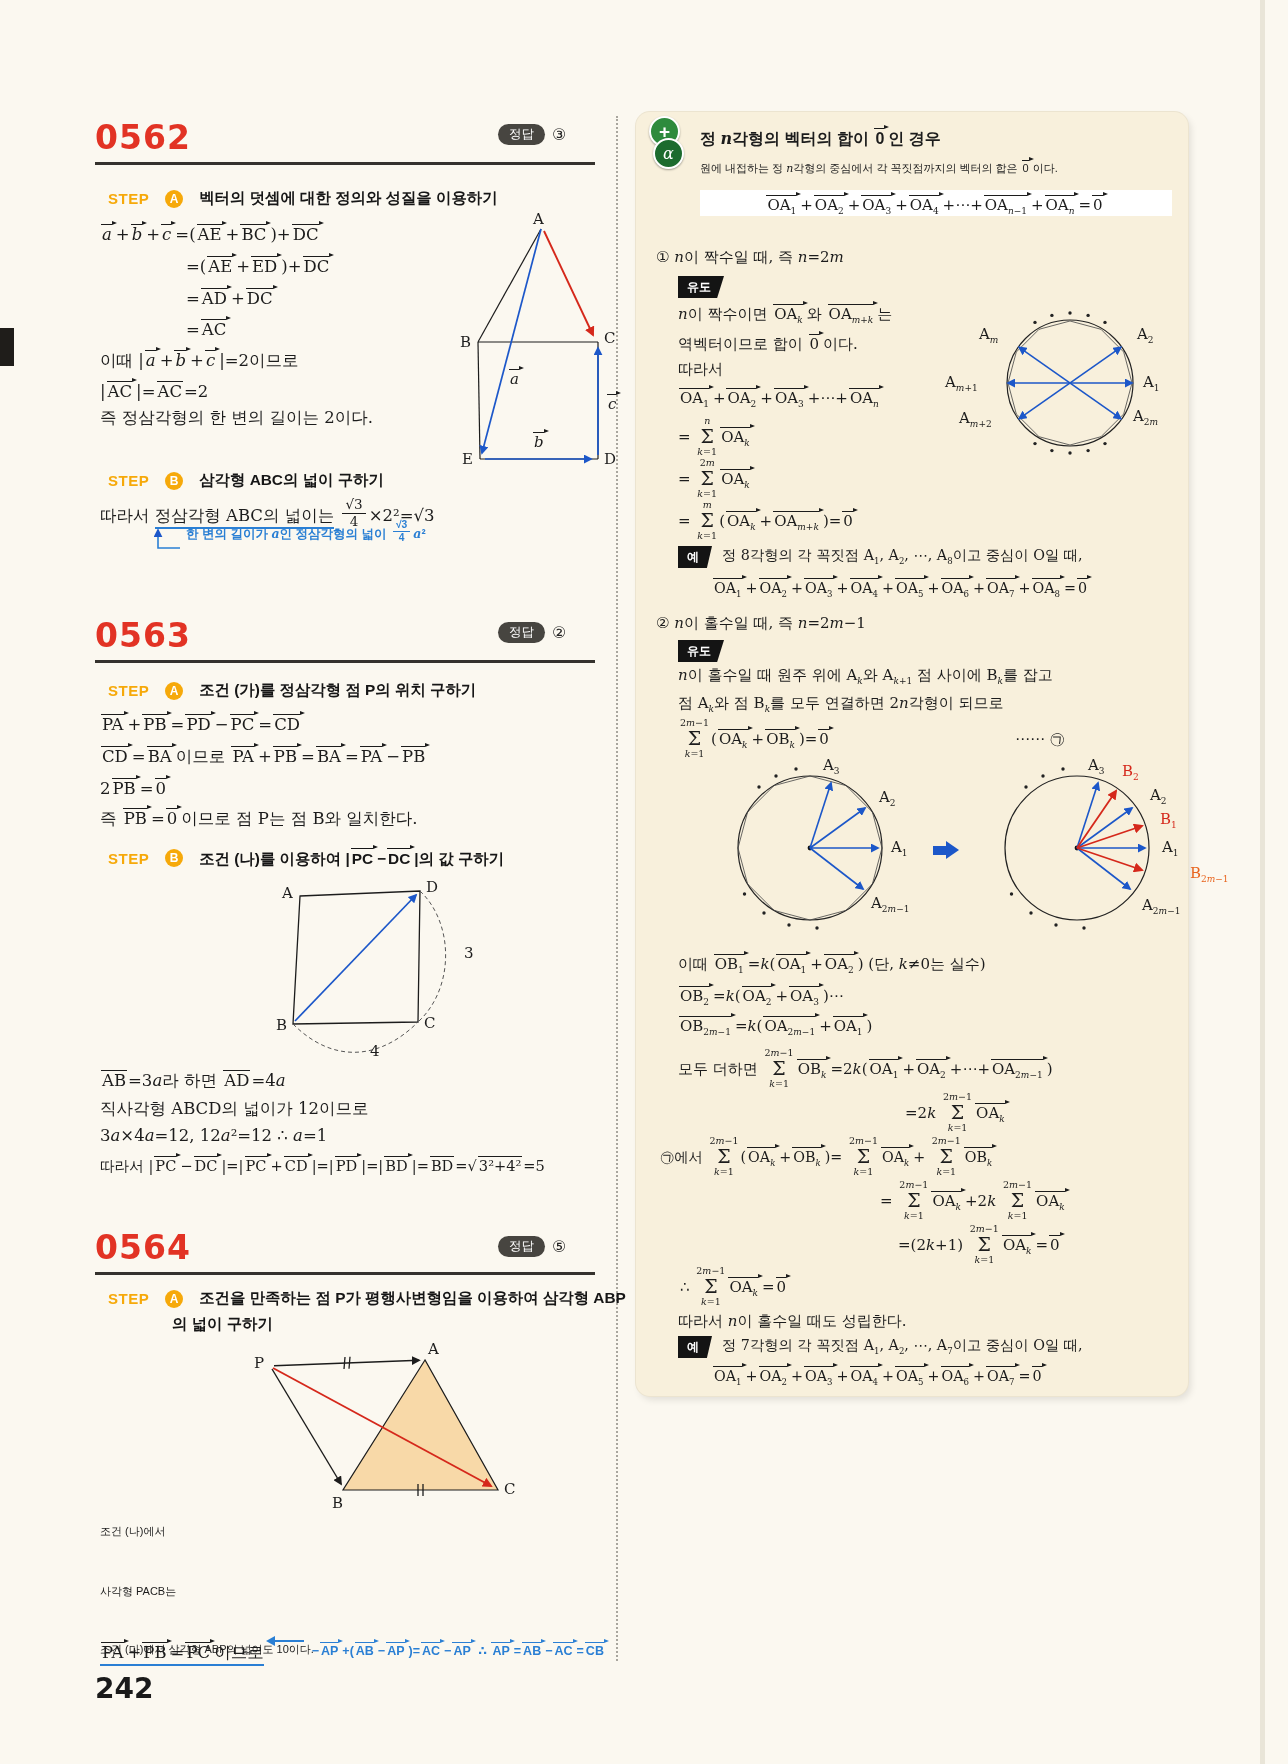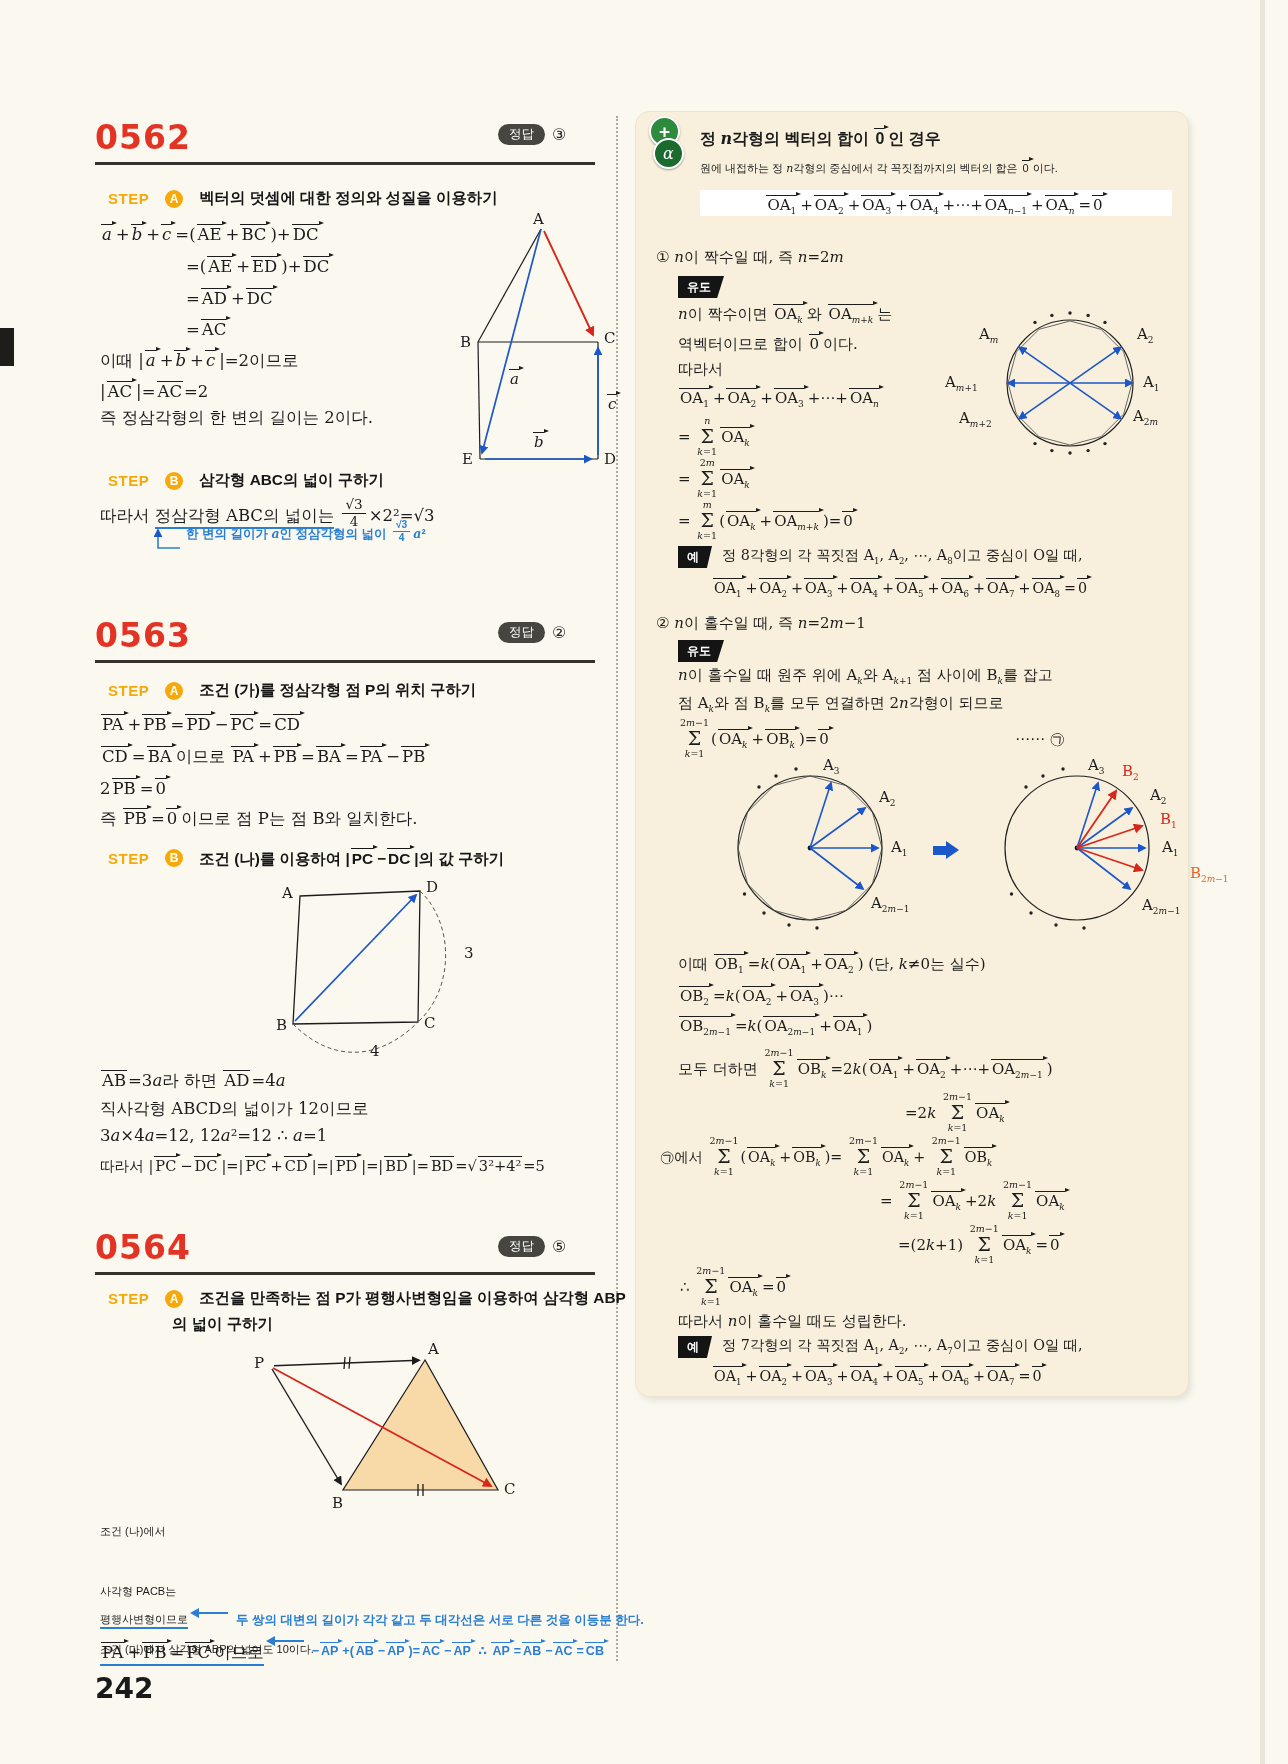--- a/index.html
+++ b/index.html
@@ -222,25 +222,20 @@
     <span class="dlab" style="left:264px;top:142px">C</span>
   </div>
 
   <div class="abs kr" style="left:100px;top:1524px">조건 (나)에서</div>
   <div class="abs annrow" style="left:100px;top:1640px">
     <span class="math"><span class="ub"><span class="vec">PA</span>+<span class="vec">PB</span>=<span class="vec">PC</span>이므로</span></span>
     <span class="laro"></span>
     <span class="note-blue">−<span class="vec">AP</span>+(<span class="vec">AB</span>−<span class="vec">AP</span>)=<span class="vec">AC</span>−<span class="vec">AP</span> ∴ <span class="vec">AP</span>=<span class="vec">AB</span>−<span class="vec">AC</span>=<span class="vec">CB</span></span>
   </div>
   <div class="abs kr" style="left:100px;top:1584px">사각형 PACB는</div>
-  <div class="abs annrow" style="left:100px;top:1612px">
-    <span class="kr"><span class="ub">평행사변형이므로</span></span>
-    <span class="laro"></span>
-    <span class="note-blue">두 쌍의 대변의 길이가 각각 같고 두 대각선은 서로 다른 것을 이등분 한다.</span>
-  </div>
   <div class="abs kr" style="left:100px;top:1642px">조건 (다)에서 삼각형 ABP의 넓이도 10이다.</div>
   <div class="abs pageno" style="left:95px;top:1672px">242</div>
 
   <div class="panel"></div>
   <div class="alpha-icon">
     <span class="ai-c ai-top">+</span>
     <span class="ai-c ai-bot">α</span>
   </div>
   <div class="abs bold" style="left:700px;top:126px;font-size:16px">정 <i>n</i>각형의 벡터의 합이 <span class="vec">0</span>인 경우</div>
   <div class="abs kr" style="left:700px;top:158px">원에 내접하는 정 <i>n</i>각형의 중심에서 각 꼭짓점까지의 벡터의 합은 <span class="vec">0</span>이다.</div>

